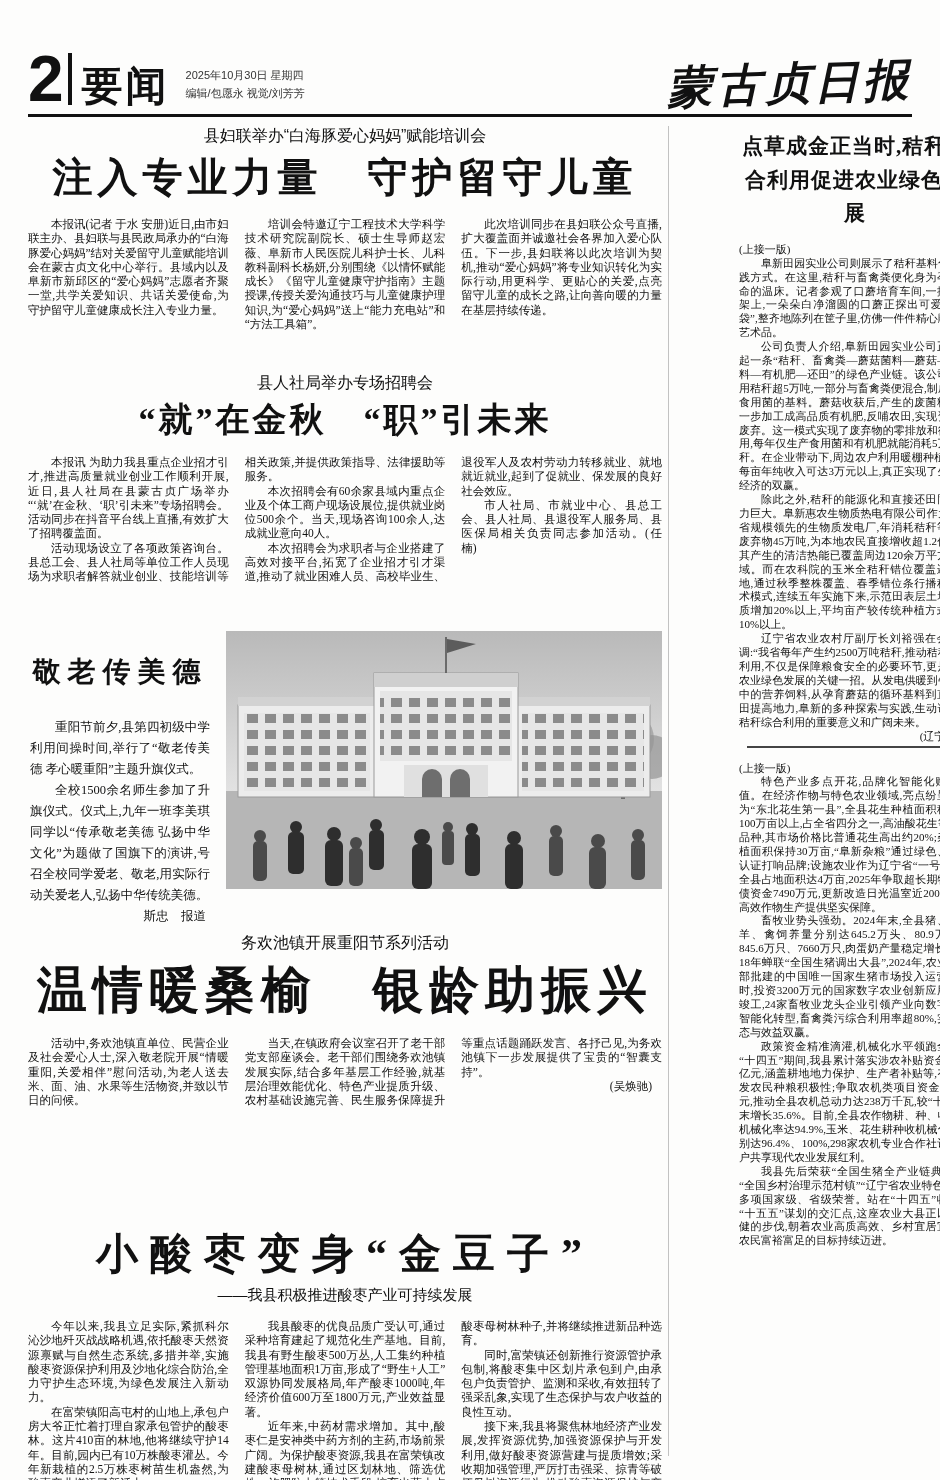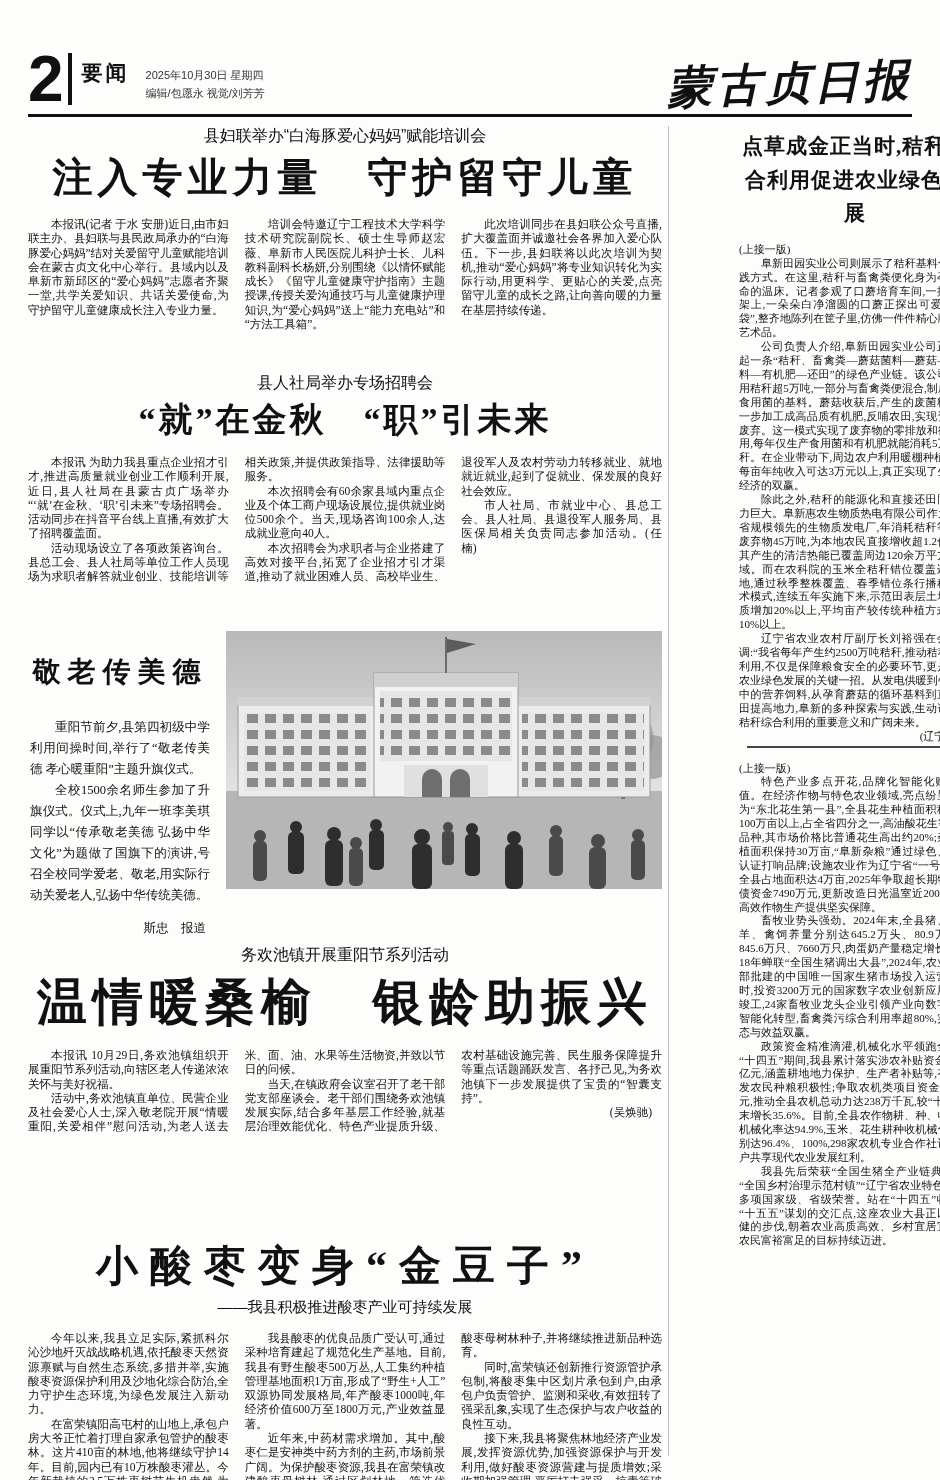--- a/index.html
+++ b/index.html
@@ -5,21 +5,21 @@
   html,body{margin:0;padding:0;background:#e9e9e7;}
   .page{position:relative;width:940px;height:1480px;background:#fdfdfc;overflow:hidden;
         font-family:"Liberation Serif","DejaVu Serif",serif;color:#111;}
   
   .header{position:absolute;left:28px;top:50px;width:884px;height:64px;
           border-bottom:3px solid #111;display:flex;align-items:flex-start;}
   .pagenum{font-family:"Liberation Sans","DejaVu Sans",sans-serif;font-weight:700;
            font-size:64px;line-height:58px;letter-spacing:-2px;}
   .vbar{width:4px;height:52px;background:#111;margin:3px 10px 0 6px;}
   .section{font-family:"Liberation Sans","DejaVu Sans",sans-serif;font-weight:700;
-           font-size:21px;margin-top:9px;letter-spacing:3px;}
+           font-size:41px;margin-top:9px;letter-spacing:3px;}
   .meta{margin:16px 0 0 16px;font-family:"Liberation Sans","DejaVu Sans",sans-serif;
         font-size:11px;color:#333;line-height:1.65;}
   .masthead{margin-left:auto;margin-top:4px;font-size:45px;font-weight:700;font-style:italic;
             letter-spacing:4px;transform:rotate(-2deg);font-family:"Liberation Serif",serif;}
   
   .main{position:absolute;left:28px;top:124px;width:634px;}
   .vsep{position:absolute;left:668px;top:126px;width:1px;height:1330px;background:#c2c2c2;}
   
   .kicker{text-align:center;font-family:"Liberation Sans","DejaVu Sans",sans-serif;
           font-size:16px;margin:2px 0 3px;}
@@ -38,21 +38,21 @@
   .b-b{height:168px;margin-bottom:4px;}
   .b-c{height:176px;margin-bottom:2px;}
   .b-d{height:248px;}
   .byline-r{text-align:right;text-indent:0 !important;padding-right:10px;}
   
   .midband{display:flex;margin:8px 0 6px;}
   .elders{width:198px;padding:0 16px 0 2px;box-sizing:border-box;}
   .elders-title{text-align:center;font-size:28px;font-weight:700;letter-spacing:7px;
                 margin:22px 0 26px;}
   .elders p{font-size:12.5px;line-height:21px;text-indent:2em;margin:0;text-align:justify;}
-  .elders .byl{text-align:right;text-indent:0;margin-top:12px;padding-right:4px;}
+  .elders .byl{text-align:right;text-indent:0;padding-right:4px;}
   .photo{flex:1;height:258px;background:#cfcfcf;}
   .photo svg{display:block;width:100%;height:100%;}
   
   .right{position:absolute;left:707px;top:124px;width:232px;font-size:11px;
          line-height:13.9px;text-align:justify;margin-left:32px;}
   .r-headline{font-size:21px;line-height:1.6;font-weight:700;text-align:center;
               letter-spacing:1px;margin:6px 0 12px;}
   .right p{margin:0;text-indent:2em;}
   .right p.cont{text-indent:0;}
   .attr{float:right;text-indent:0;}
@@ -171,21 +171,20 @@
               <rect x="405" y="209" width="14" height="40" rx="5"></rect>
           </g>
         </svg>
       </div>
     </div>
 
     <div>
       <div class="kicker">务欢池镇开展重阳节系列活动</div>
       <div class="headline hl-c">温情暖桑榆　银龄助振兴</div>
       <div class="body3 b-c">
-        <p>本报讯 10月29日,务欢池镇组织开展重阳节系列活动,向辖区老人传递浓浓关怀与美好祝福。</p>
         <p>活动中,务欢池镇直单位、民营企业及社会爱心人士,深入敬老院开展“情暖重阳,关爱相伴”慰问活动,为老人送去米、面、油、水果等生活物资,并致以节日的问候。</p>
         <p>当天,在镇政府会议室召开了老干部党支部座谈会。老干部们围绕务欢池镇发展实际,结合多年基层工作经验,就基层治理效能优化、特色产业提质升级、农村基础设施完善、民生服务保障提升等重点话题踊跃发言、各抒己见,为务欢池镇下一步发展提供了宝贵的“智囊支持”。</p>
         <p class="byline-r">(吴焕驰)</p>
       </div>
     </div>
 
     <div>
       <div class="headline hl-d">小酸枣变身“金豆子”</div>
       <div class="subtitle">——我县积极推进酸枣产业可持续发展</div>
       <div class="body3 b-d">

